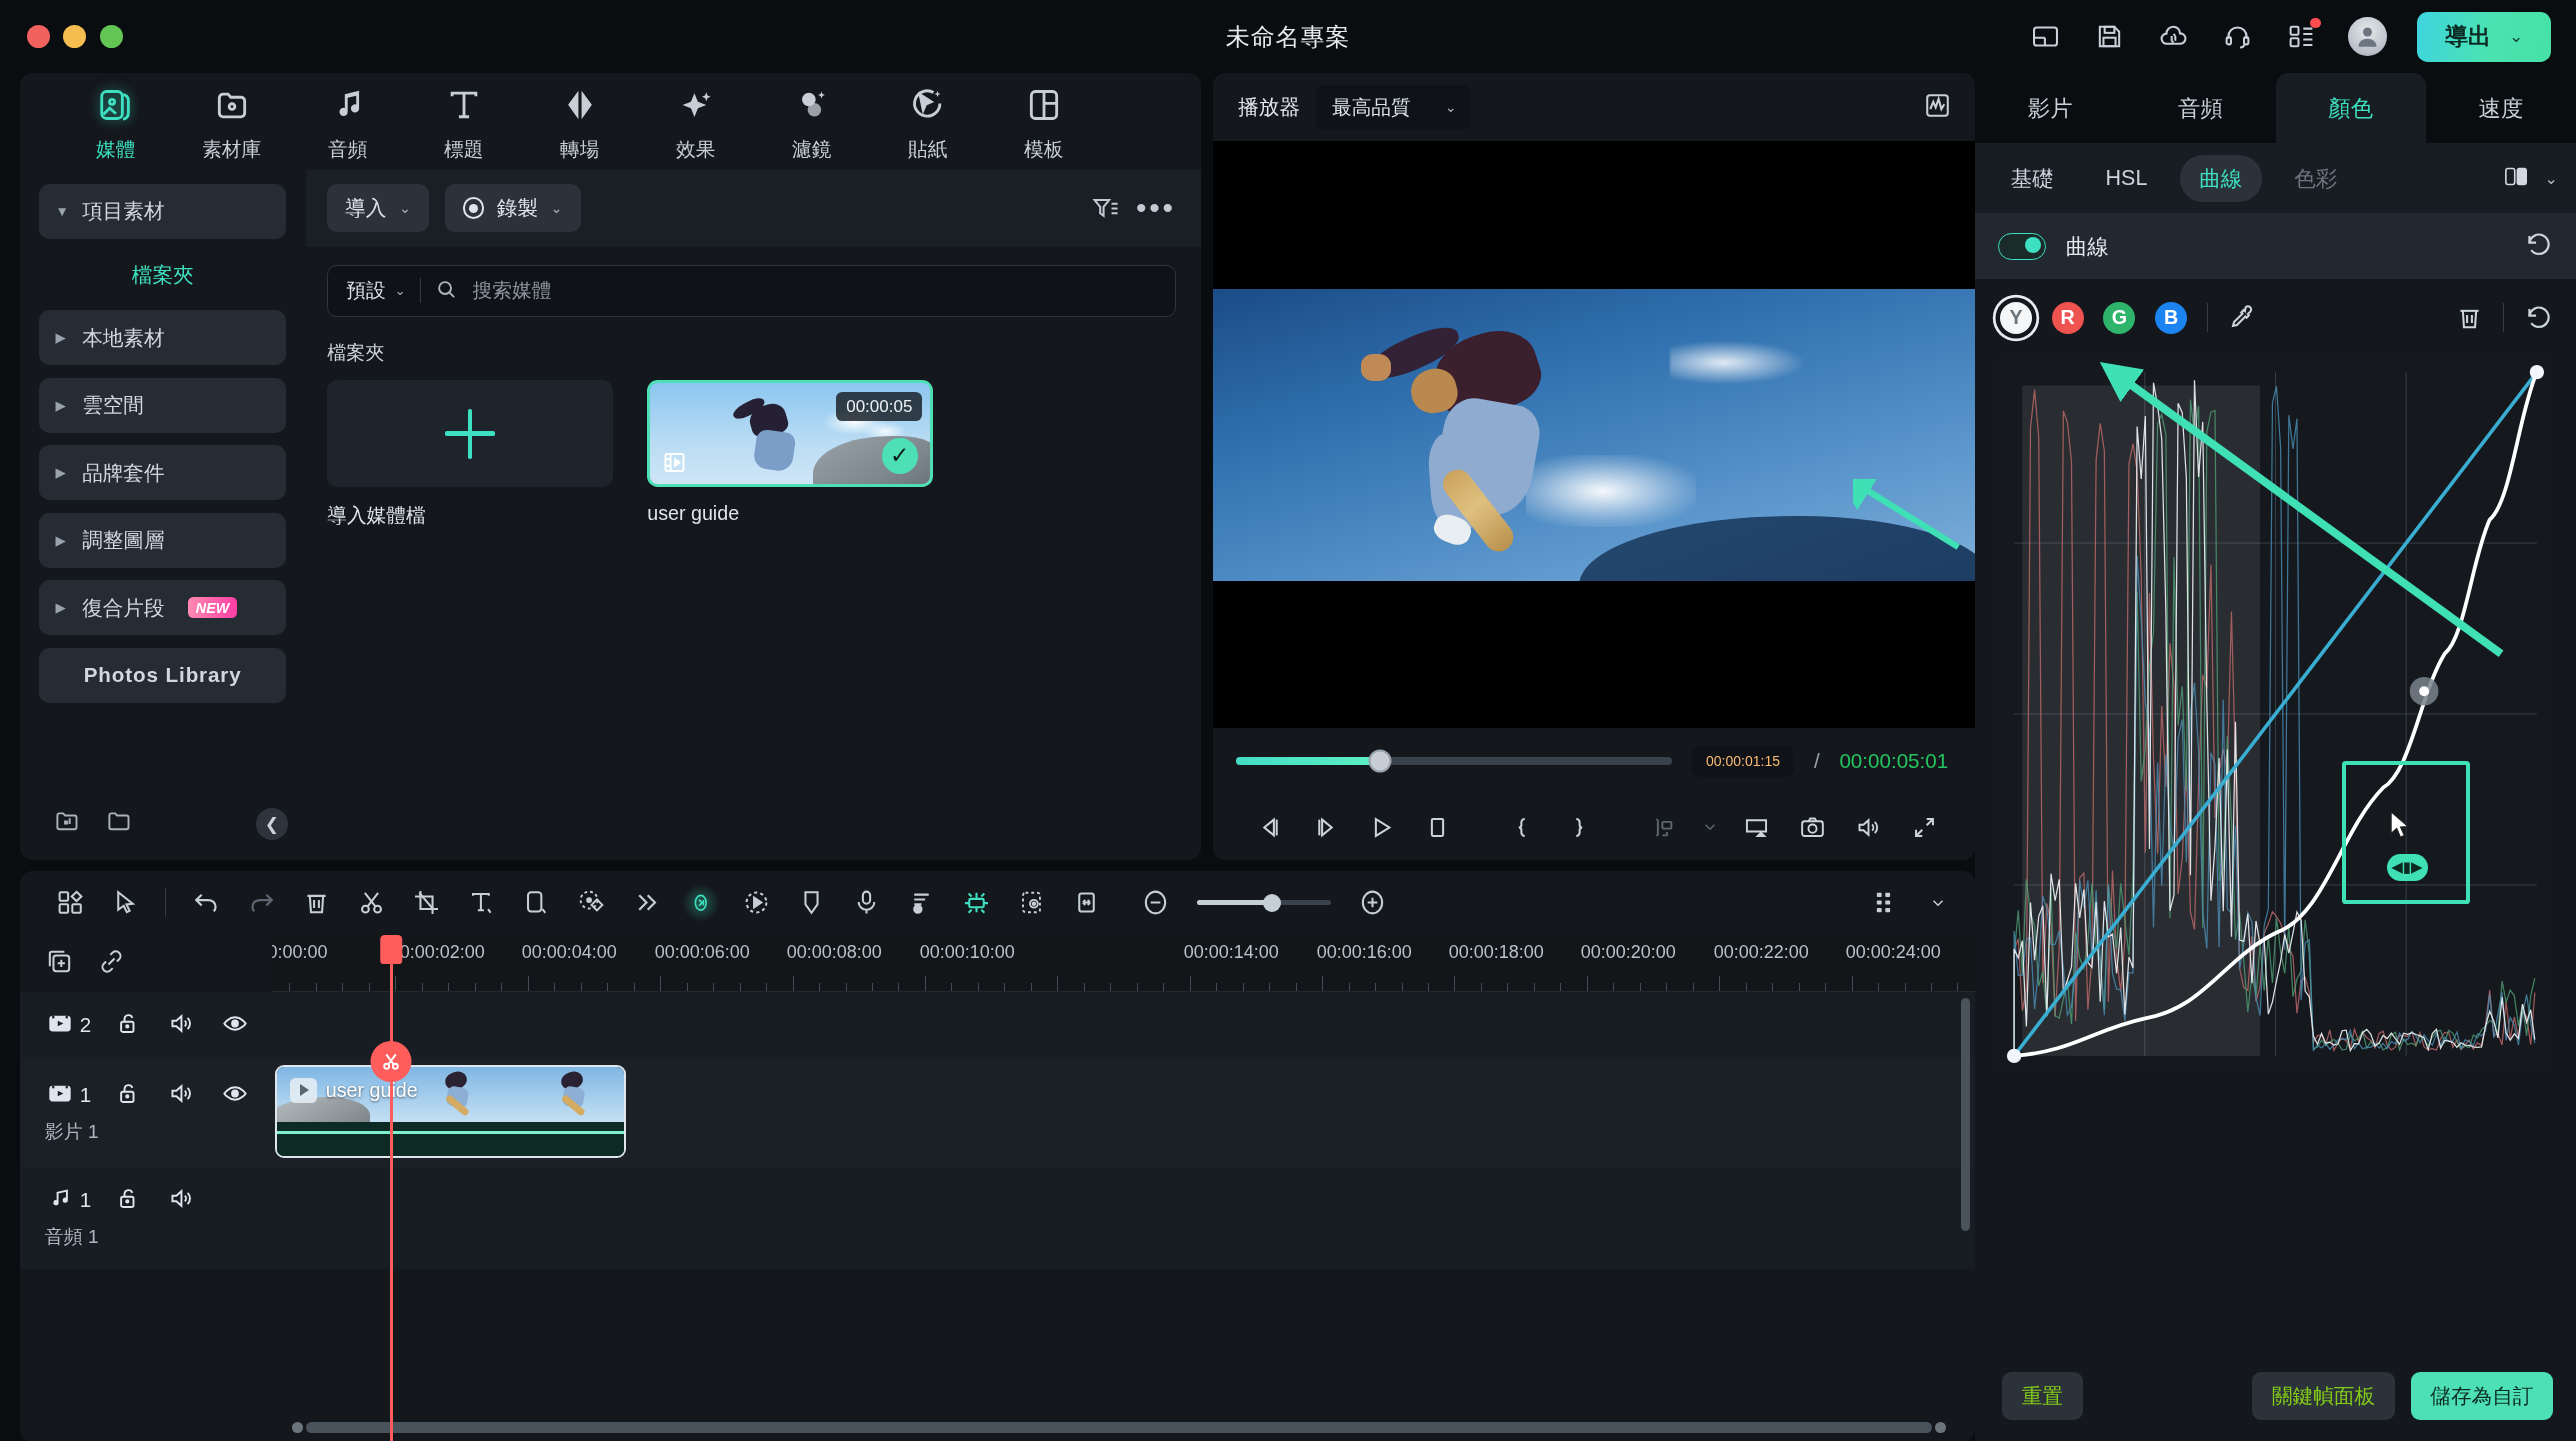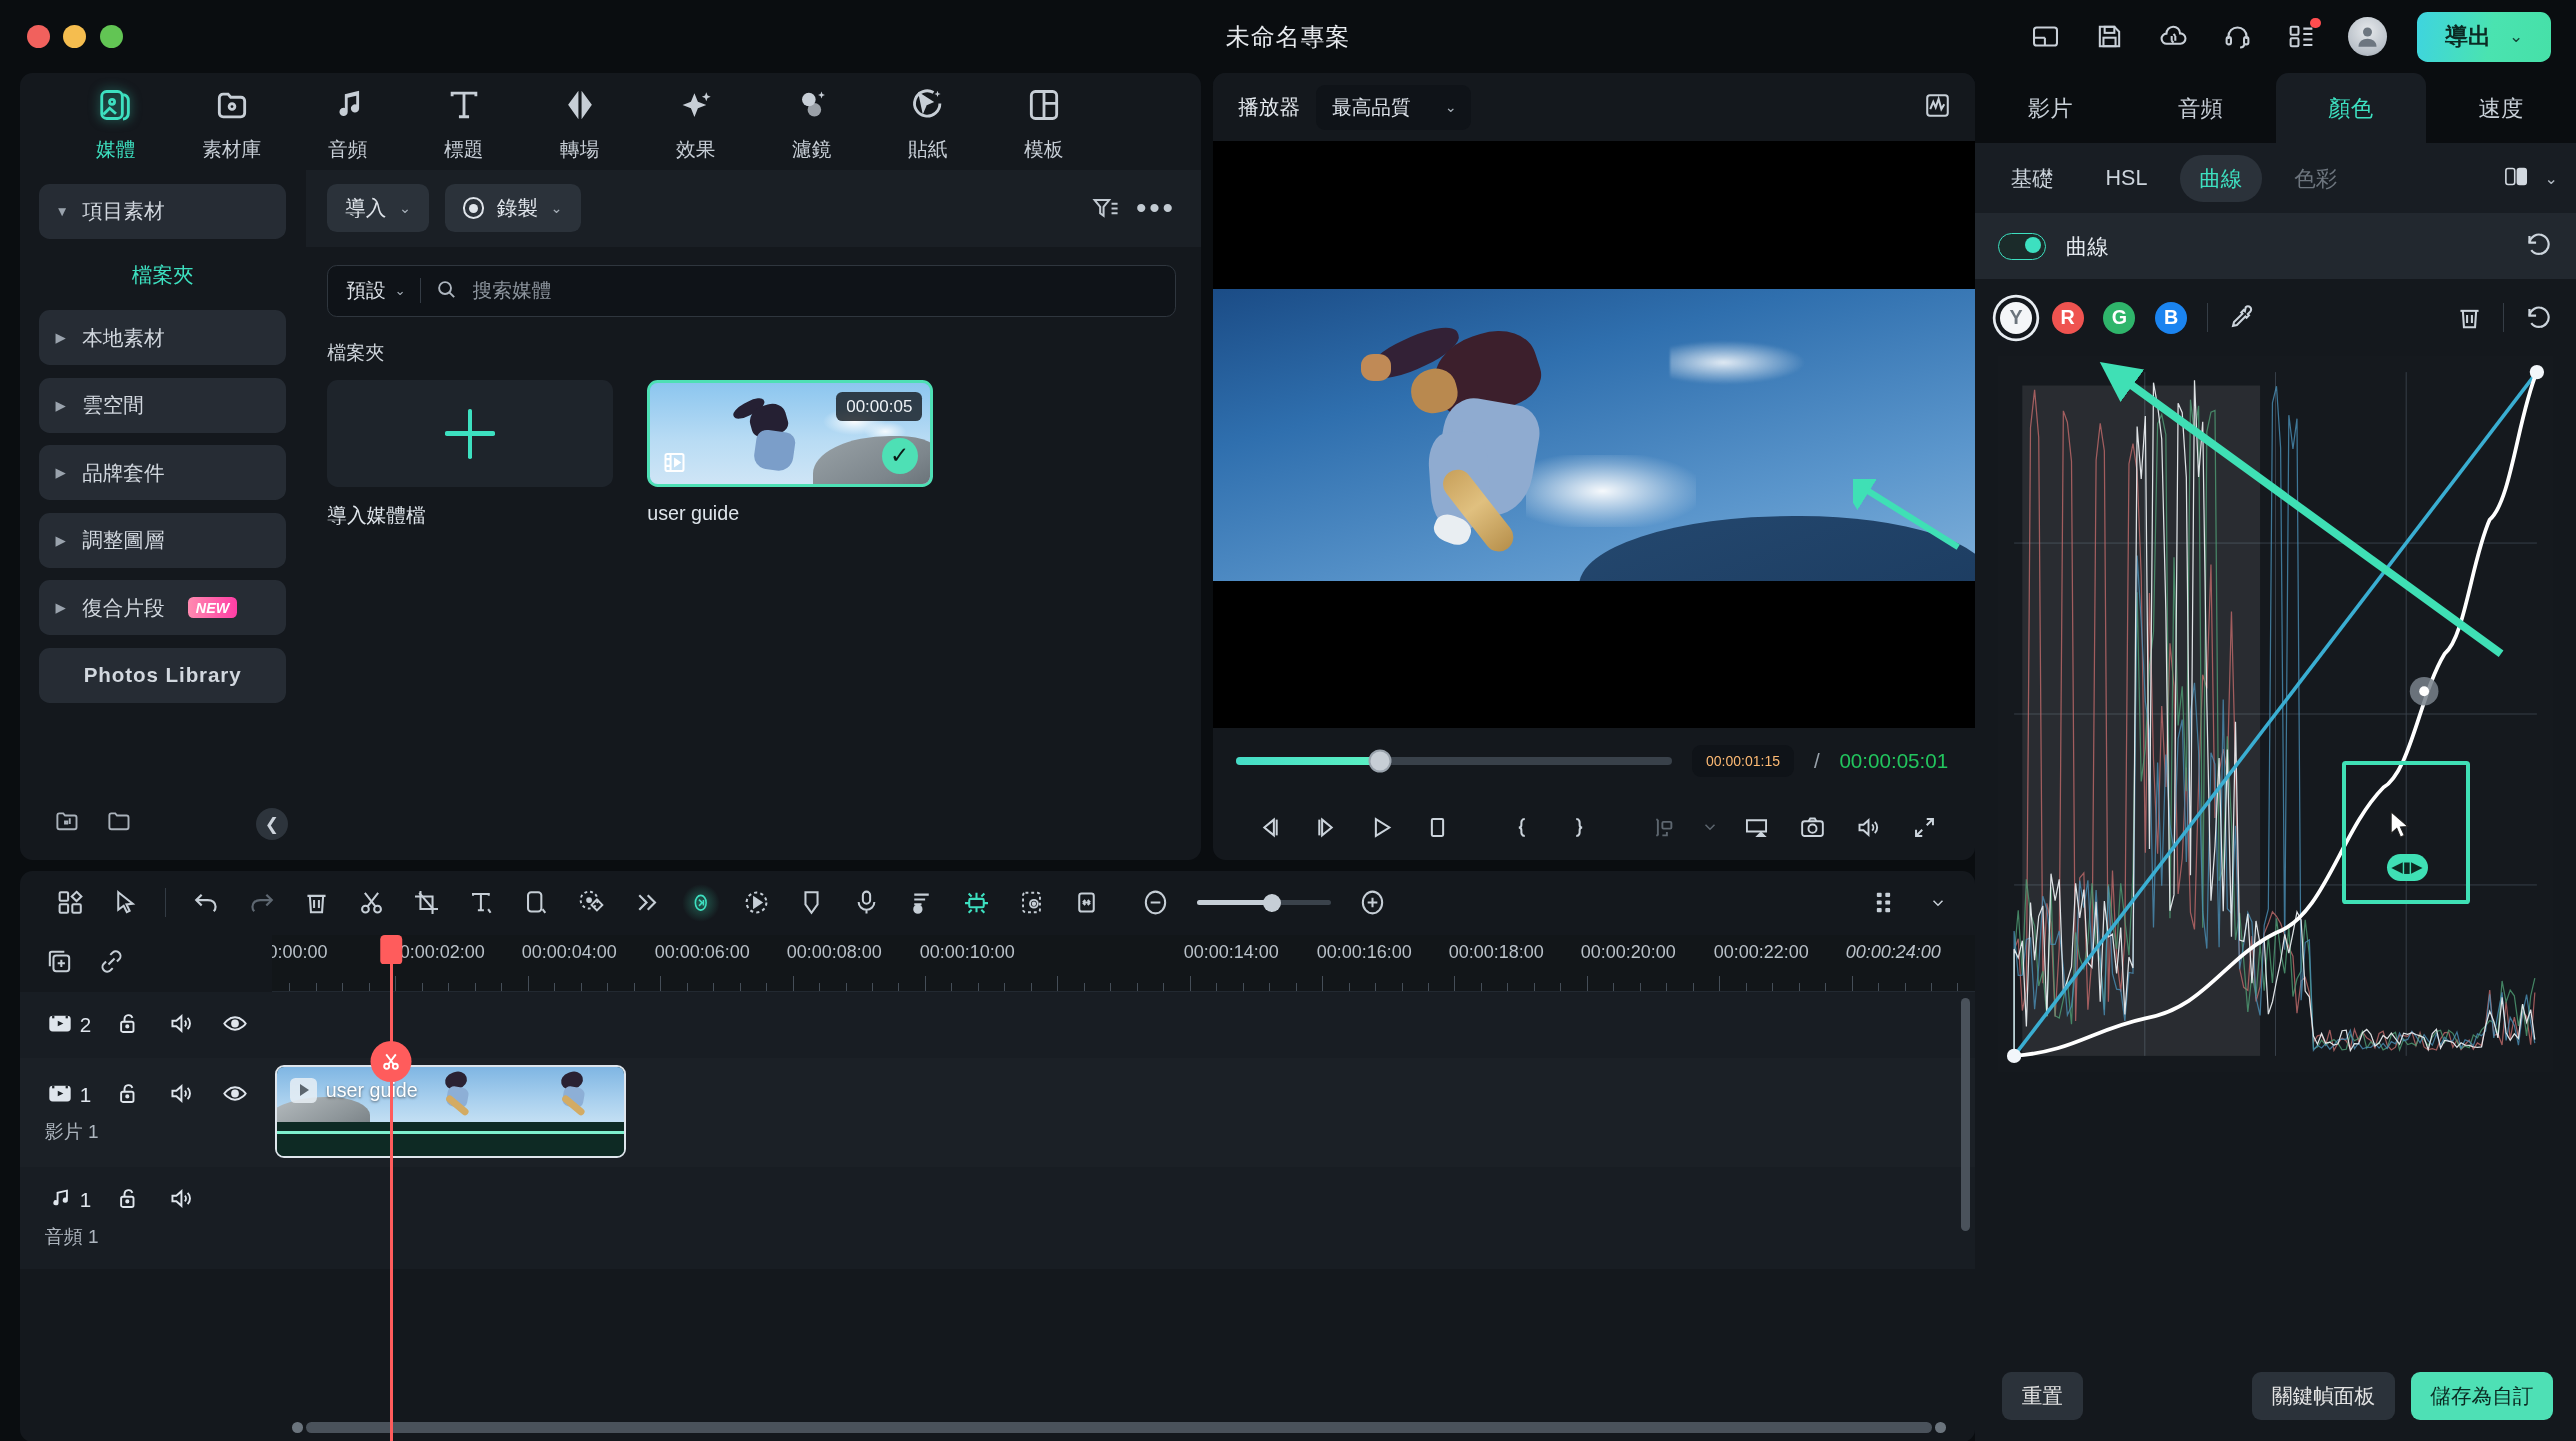--- a/index.html
+++ b/index.html
@@ -401,21 +401,21 @@
     background: #3fe0b5; display: flex; align-items: center;
     justify-content: center; gap: 2.7px; color: #0d2a22; font-size: 15px;
   }
 
   .rfoot {
     height: 93px; display: flex; align-items: center;
     padding: 0 23px 0 27px; gap: 16px; background: #14181d;
   }
   .rbtn {
     height: 48px; border-radius: 9px; background: #2b323a;
-    color: #e5e5e5; font-size: 20.6px; padding: 0 19.7px;
+    color: #84cc16; font-size: 20.6px; padding: 0 19.7px;
     display: flex; align-items: center; justify-content: center; cursor: pointer;
   }
   .rbtn.primary { background: #4ee0b5; color: #0c2b23; font-weight: 500; }
   .rfoot .gap { margin-left: auto; }
 
   
   .timeline {
     flex: 1; margin: 10.7px 601px 0 19.7px; background: #14181d;
     border-radius: 12.5px; display: flex; flex-direction: column;
     overflow: hidden; position: relative;
@@ -1290,21 +1290,21 @@
             <span class="rmark" style="left: 1341px; height: 8px;"></span>
             <span class="rmark" style="left: 1368px; height: 8px;"></span>
             <span class="rmark" style="left: 1394px; height: 8px;"></span>
             <span class="rmark" style="left: 1421px; height: 8px;"></span>
             <span class="rtick" style="left: 1442px;">00:00:22:00</span>
             <span class="rmark" style="left: 1447px; height: 14.3px;"></span>
             <span class="rmark" style="left: 1474px; height: 8px;"></span>
             <span class="rmark" style="left: 1500px; height: 8px;"></span>
             <span class="rmark" style="left: 1527px; height: 8px;"></span>
             <span class="rmark" style="left: 1553px; height: 8px;"></span>
-            <span class="rtick" style="left: 1574px; font-style: italic;">00:00:24:00</span>
+            <span class="rtick" style="left: 1574px;">00:00:24:00</span>
             <span class="rmark" style="left: 1580px; height: 14.3px;"></span>
             <span class="rmark" style="left: 1606px; height: 8px;"></span>
             <span class="rmark" style="left: 1633px; height: 8px;"></span>
             <span class="rmark" style="left: 1659px; height: 8px;"></span>
             <span class="rmark" style="left: 1685px; height: 8px;"></span>
           </div>
         <div class="lane v2"></div>
         <div class="lane v1">
           <div class="clip">
             <div class="clip-thumbs">

